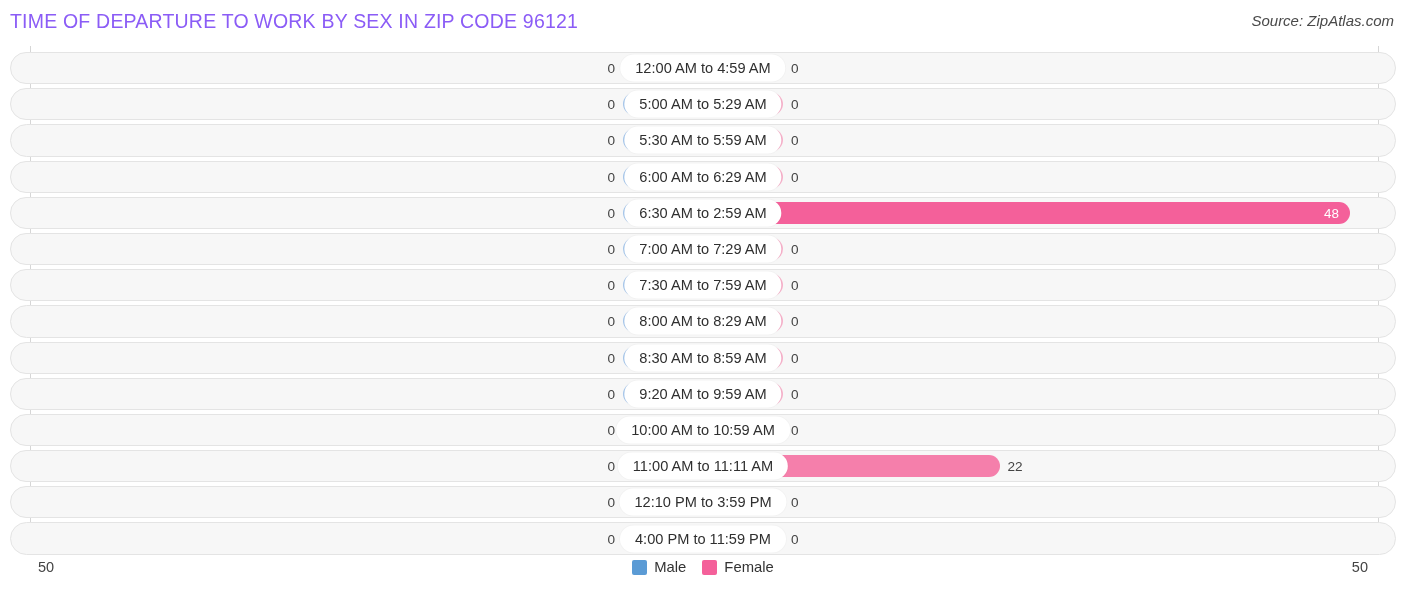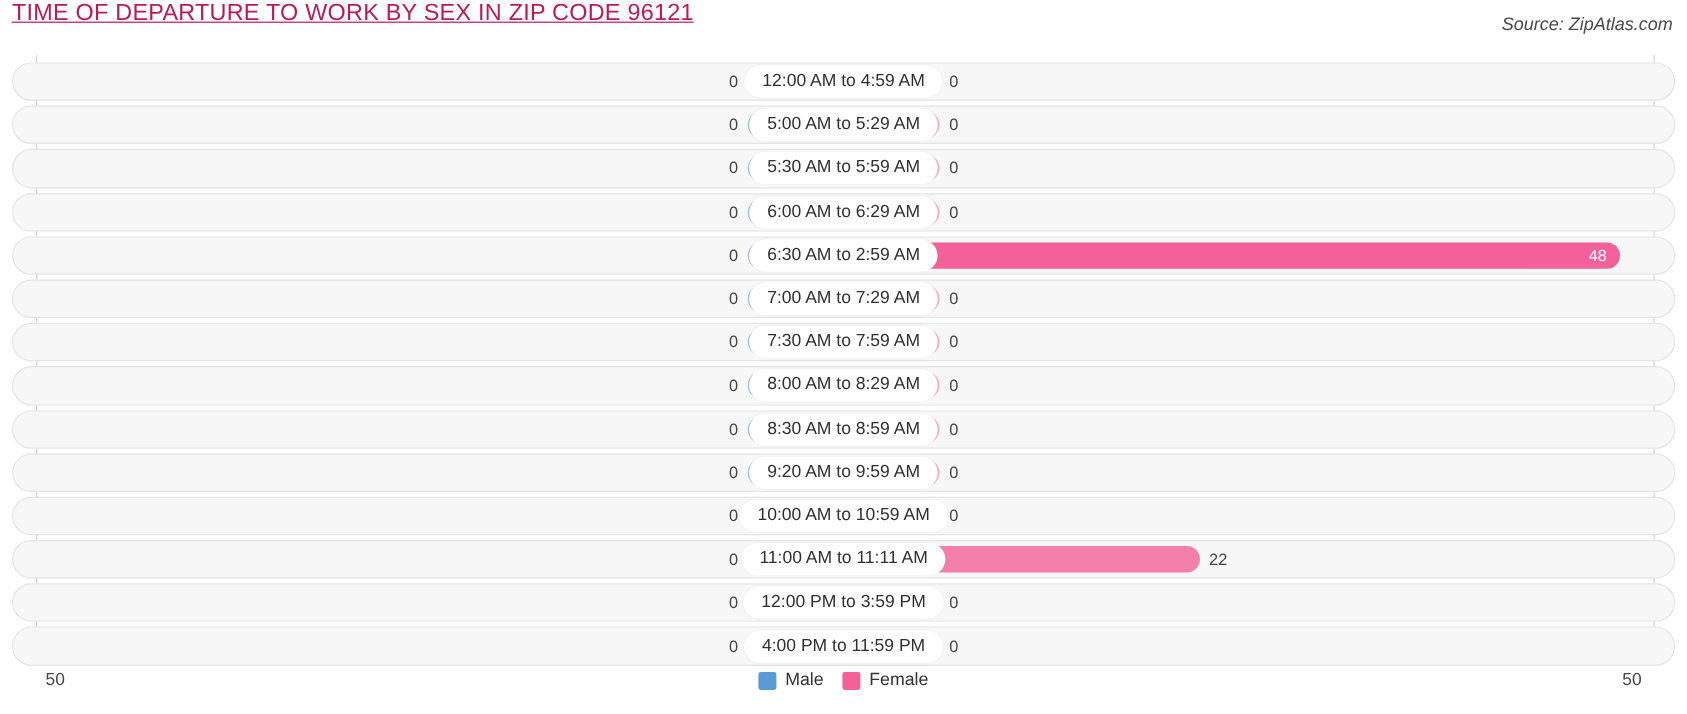--- a/index.html
+++ b/index.html
@@ -17,27 +17,26 @@
   }
 
   
   .header {
     position: absolute;
     left: 0; top: 0;
     width: 1406px; height: 46px;
   }
   .page-title {
     position: absolute;
-    left: 10px; top: 0;
+    left: 10px; top: 10px;
     font-size: 19.5px;
     letter-spacing: .2px;
-    color: #be185d;
+    color: #8b5cf6;
     font-weight: 400;
     white-space: nowrap;
-    text-decoration: underline;
   }
   .source-note {
     position: absolute;
     right: 12px; top: 12px;
     font-size: 15px;
     font-style: italic;
     color: #4a4a4a;
     white-space: nowrap;
   }
 
@@ -280,21 +279,21 @@
           <div class="val" style="right: calc(50% + 88px);">0</div>
           <div class="val" style="left: calc(50% + 304.56px);">22</div>
           <div class="cat-pill">11:00 AM to 11:11 AM</div>
         </div>
         <div class="row">
           <div class="row-track"></div>
           <div class="bar male capped" style="width: 80px; background: rgb(168, 200, 236);"></div>
           <div class="bar female capped" style="width: 80px; background: rgb(247, 178, 203);"></div>
           <div class="val" style="right: calc(50% + 88px);">0</div>
           <div class="val" style="left: calc(50% + 88px);">0</div>
-          <div class="cat-pill">12:00 PM to 3:59 PM</div>
+          <div class="cat-pill">12:10 PM to 3:59 PM</div>
         </div>
         <div class="row">
           <div class="row-track"></div>
           <div class="bar male capped" style="width: 80px; background: rgb(168, 200, 236);"></div>
           <div class="bar female capped" style="width: 80px; background: rgb(247, 178, 203);"></div>
           <div class="val" style="right: calc(50% + 88px);">0</div>
           <div class="val" style="left: calc(50% + 88px);">0</div>
           <div class="cat-pill">4:00 PM to 11:59 PM</div>
         </div>
       </div>

